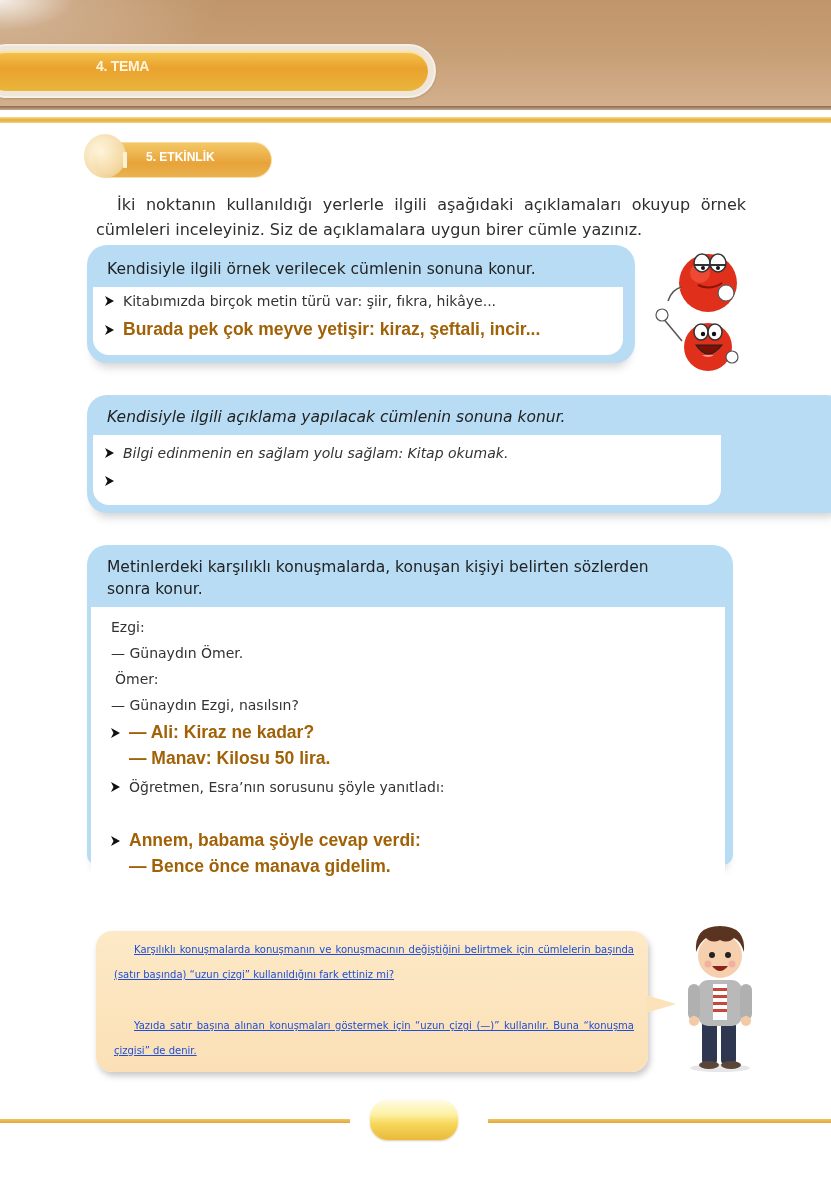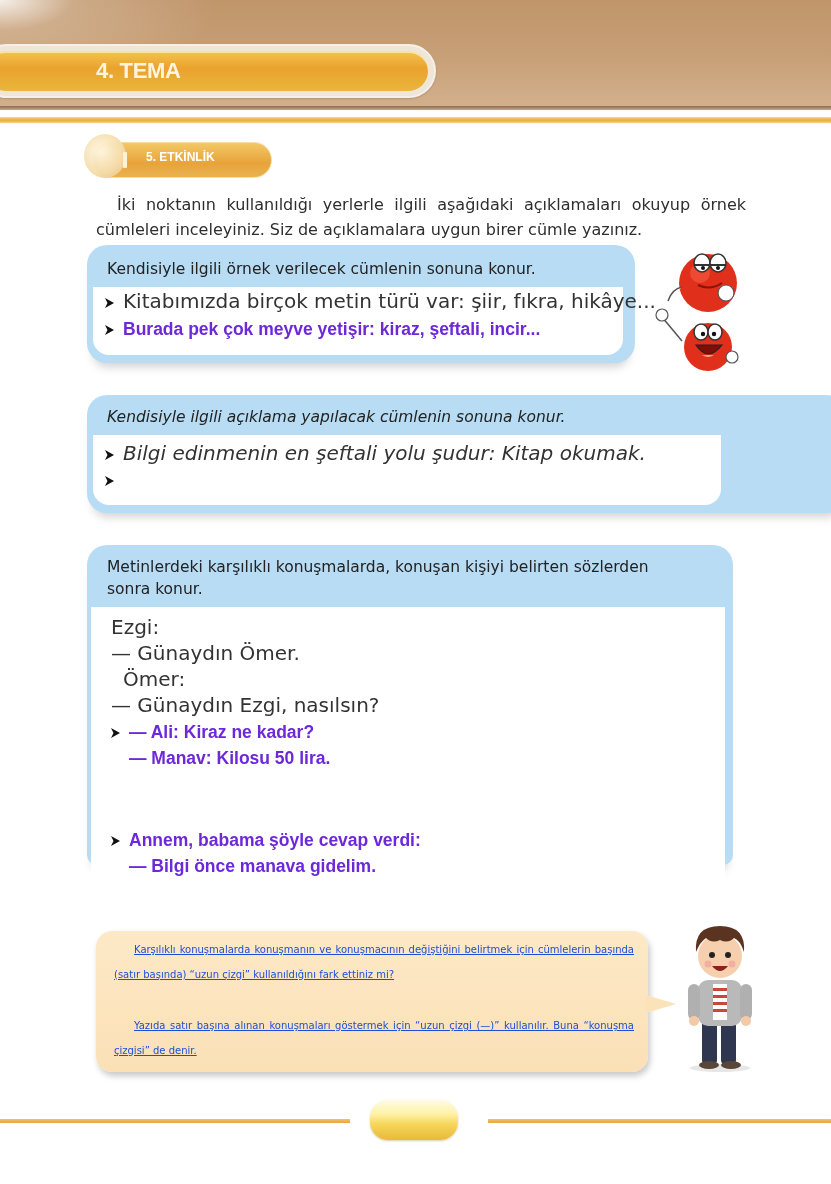--- a/index.html
+++ b/index.html
@@ -24,21 +24,21 @@
     box-shadow: 0 1px 2px rgba(0,0,0,0.15);
   }
   .tema-pill-inner {
     position: absolute; left: 4px; top: 5px; right: 6px; bottom: 5px;
     border-radius: 22px;
     background: linear-gradient(180deg, #f3c04a 0%, #eaa22e 40%, #e9b63c 100%);
     border-top: 2px solid #fbe29a;
   }
   .tema-label {
     position: absolute; left: 96px; top: 58px; font-family: "Liberation Sans", sans-serif;
-    font-weight: bold; font-size: 22px; color: #fff5dc; letter-spacing: -0.3px;
+    font-weight: bold; font-size: 14px; color: #fff5dc; letter-spacing: -0.3px;
   }
 
   
   .etk-badge {
     position: absolute; left: 92px; top: 142px; width: 180px; height: 36px;
     border-radius: 18px; background: linear-gradient(180deg,#f3c867,#e8a33a 60%,#e9b350);
     border: 1px solid #f6dda0;
   }
   .etk-icon {
     position: absolute; left: 84px; top: 134px; width: 42px; height: 44px;
@@ -57,22 +57,22 @@
     text-align: justify;
   }
 
   
   .box {
     position: absolute; border-radius: 20px; background: #b7dcf4;
     box-shadow: 0 10px 10px -6px rgba(0,0,0,0.18);
   }
   .box-title { position: absolute; left: 20px; font-size: 15.5px; color: #222; line-height: 22px; }
   .box-body { position: absolute; background: #ffffff; border-radius: 0 0 18px 18px; }
-  .line { position: absolute; font-size: 20px; line-height: 24px; white-space: nowrap; color: #333; }
-  .line.blue { color: #6d28d9; font-weight: bold; font-family: "Liberation Sans", sans-serif; font-size: 17.5px; }
+  .line { position: absolute; font-size: 14px; line-height: 24px; white-space: nowrap; color: #333; }
+  .line.blue { color: #a16207; font-weight: bold; font-family: "Liberation Sans", sans-serif; font-size: 17.5px; }
   .chev-svg { display: inline-block; width: 12px; height: 12px; margin-right: 8px; vertical-align: -1px; }
 
   
   .note {
     position: absolute; left: 96px; top: 931px; width: 552px; height: 141px;
     border-radius: 16px; background: linear-gradient(180deg,#fde9c7,#fbe0b6);
     box-shadow: 2px 4px 6px rgba(0,0,0,0.22);
   }
   .note-tail {
     position: absolute; left: 646px; top: 995px; width: 0; height: 0;
@@ -152,50 +152,55 @@
     <circle cx="82" cy="112" r="6" fill="#fff" stroke="#555" stroke-width="1.2"></circle>
   </g>
 </svg>
 
 <div class="box" style="left:87px; top:395px; width:760px; height:118px;font-style:italic;">
   <div class="box-title" style="top:11px;">Kendisiyle ilgili açıklama yapılacak cümlenin sonuna konur.</div>
   <div class="box-body" style="left:6px; top:40px; width:628px; height:70px; border-radius:0 0 16px 16px;">
     <div class="line" style="left:10px; top:6px;">
       <svg class="chev-svg" viewBox="0 0 12 12">
           <path d="M2 1 L11 6 L2 11 L4.5 6 Z" fill="#111"></path>
-        </svg><span>Bilgi edinmenin en şeftali yolu şudur: Kitap okumak.</span>
+        </svg><span>Bilgi edinmenin en sağlam yolu sağlam: Kitap okumak.</span>
     </div>
     <div class="line blue" style="left:10px; top:33px;">
       <svg class="chev-svg" viewBox="0 0 12 12">
           <path d="M2 1 L11 6 L2 11 L4.5 6 Z" fill="#111"></path>
         </svg>
     </div>
   </div>
 </div>
 
 <div class="box" style="left:87px; top:545px; width:646px; height:320px; border-radius:20px 20px 10px 10px;">
   <div class="box-title" style="top:11px;">Metinlerdeki karşılıklı konuşmalarda, konuşan kişiyi belirten sözlerden</div>
   <div class="box-title" style="top:33px;">sonra konur.</div>
   <div class="box-body" style="left:4px; top:62px; width:634px; height:294px; border-radius:0 0 22px 22px;">
     <div class="line" style="left:20px; top:8px;">Ezgi:</div>
     <div class="line" style="left:20px; top:34px;">— Günaydın Ömer.</div>
-    <div class="line" style="left:32px; top:60px;">Ömer:</div>
+    <div class="line" style="left:24px; top:60px;">Ömer:</div>
     <div class="line" style="left:20px; top:86px;">— Günaydın Ezgi, nasılsın?</div>
     <div class="line blue" style="left:18px; top:113px;">
       <svg class="chev-svg" viewBox="0 0 12 12">
           <path d="M2 1 L11 6 L2 11 L4.5 6 Z" fill="#111"></path>
         </svg><span>— Ali: Kiraz ne kadar?</span>
     </div>
     <div class="line blue" style="left:38px; top:139px;">— Manav: Kilosu 50 lira.</div>
+    <div class="line" style="left:18px; top:168px;">
+      <svg class="chev-svg" viewBox="0 0 12 12">
+          <path d="M2 1 L11 6 L2 11 L4.5 6 Z" fill="#111"></path>
+        </svg><span>Öğretmen, Esra’nın sorusunu şöyle yanıtladı:</span>
+    </div>
     <div class="line blue" style="left:18px; top:221px;">
       <svg class="chev-svg" viewBox="0 0 12 12">
           <path d="M2 1 L11 6 L2 11 L4.5 6 Z" fill="#111"></path>
         </svg><span>Annem, babama şöyle cevap verdi:</span>
     </div>
-    <div class="line blue" style="left:38px; top:247px;">— Bilgi önce manava gidelim.</div>
+    <div class="line blue" style="left:38px; top:247px;">— Bence önce manava gidelim.</div>
   </div>
 </div>
 
 <div class="note"></div>
 <div class="note-tail"></div>
 <p class="note-p" style="top:938px;">Karşılıklı konuşmalarda konuşmanın ve konuşmacının değiştiğini belirtmek için cümlelerin başında (satır başında) “uzun çizgi” kullanıldığını fark ettiniz mi?</p>
 <p class="note-p" style="top:1014px;">Yazıda satır başına alınan konuşmaları göstermek için “uzun çizgi (—)” kullanılır. Buna “konuşma çizgisi” de denir.</p>
 
 <svg style="position:absolute; left:680px; top:922px;" width="80" height="150" viewBox="0 0 80 150">
   <ellipse cx="40" cy="146" rx="30" ry="4" fill="#e6e6e6"></ellipse>

